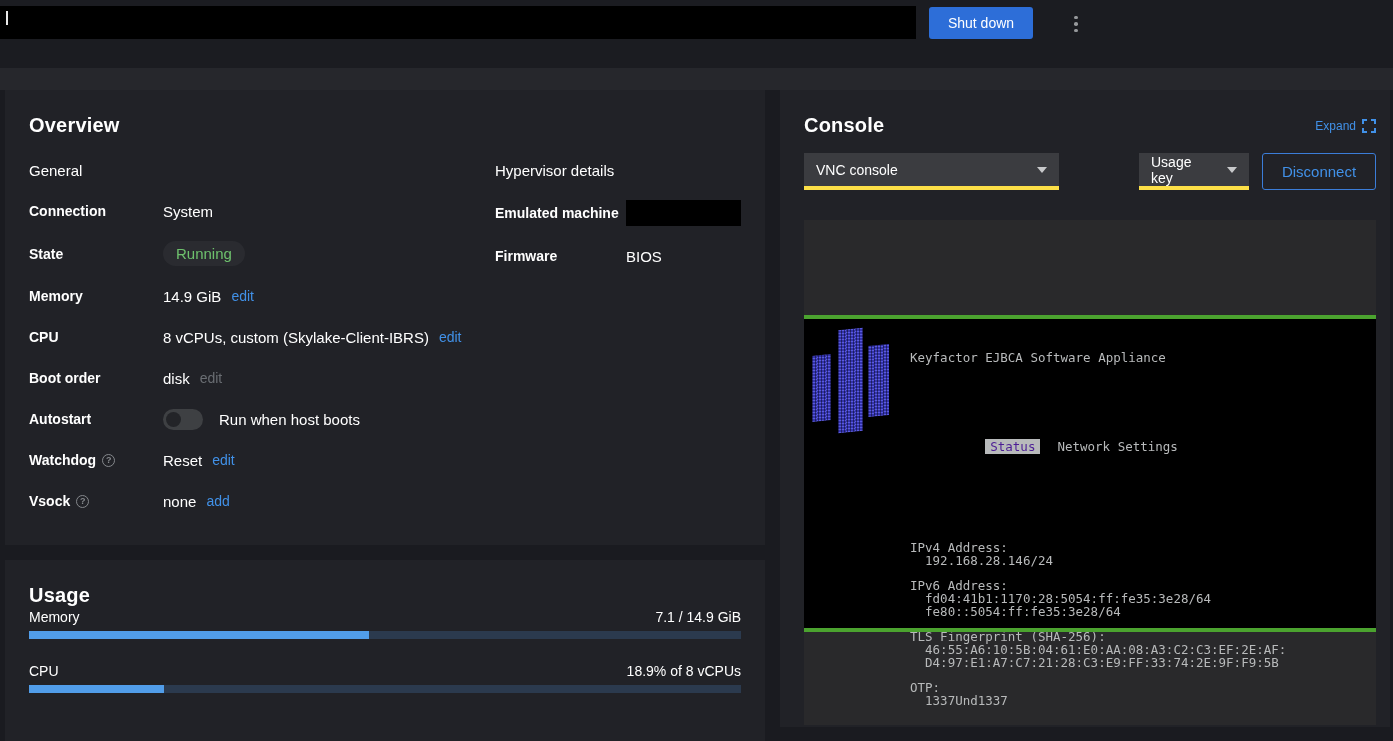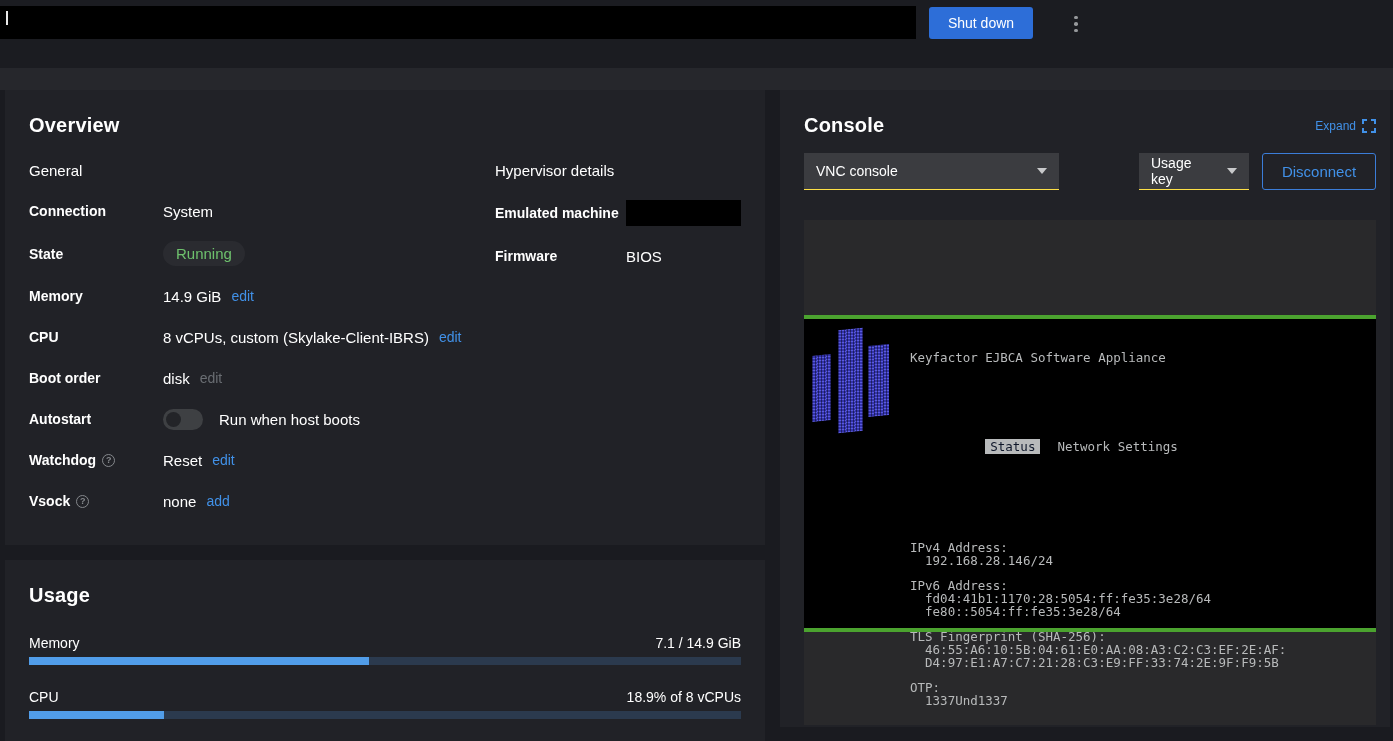--- a/index.html
+++ b/index.html
@@ -50,55 +50,55 @@
     display:inline-flex; width:13px; height:13px; border:1px solid #85888c; border-radius:50%;
     color:#85888c; font-size:9px; align-items:center; justify-content:center; font-weight:700;
   }
   .toggle { width:40px; height:21px; background:#3e4043; border-radius:11px; position:relative; cursor:pointer; flex-shrink:0; }
   .toggle .knob { position:absolute; left:3px; top:3px; width:15px; height:15px; border-radius:50%; background:#232428; }
   .toggle-label { margin-left:16px; font-size:15px; }
   .value-redaction { width:115px; height:26px; background:#000; margin-left:0; }
 
   
   #usage-card { left:5px; top:560px; width:760px; height:181px; padding:22px 24px; }
-  #usage-card .card-title { margin-bottom:26px; }
+  #usage-card .card-title { }
   .usage-row { display:flex; justify-content:space-between; align-items:baseline; margin-bottom:6px; }
   .usage-label { font-size:14px; }
   .usage-value { font-size:14px; }
   .progress { width:100%; height:8px; background:#2b3a4e; margin-bottom:24px; }
   .progress .fill { height:100%; background:#519de9; }
 
   
   #console-card { left:780px; top:90px; width:610px; height:637px; padding:22px 14px 0 24px; }
   .console-head { display:flex; align-items:center; justify-content:space-between; margin-bottom:14px; }
   .expand-link { display:flex; align-items:flex-end; gap:6px; color:#4191e8; font-size:12px; cursor:pointer; text-decoration:none; }
   .console-toolbar { display:flex; align-items:center; margin-bottom:15px; }
   .select {
-    height:37px; background:#3b3c40; border-bottom:1px solid #fde047;
+    height:37px; background:#3b3c40; border-bottom:4px solid #fde047;
     display:flex; align-items:center; padding:0 12px; font-size:14px; color:#fff; cursor:pointer;gap:20px;
   }
   .select .caret { margin-left:auto; width:0; height:0; border-left:5px solid transparent; border-right:5px solid transparent; border-top:6px solid #c8c9cb; }
   #console-type-select { width:255px; }
   #sendkey-select { width:110px; margin-left:auto; }
   #sendkey-select .caret { margin-left:14px; }
   .btn-outline {
     width:114px; height:37px; margin-left:13px; background:transparent;
     border:1px solid #3b7dd8; border-radius:3px; color:#4191e8; font-size:15px; font-family:inherit; cursor:pointer;
   }
   .vnc-viewport { position:absolute; left:24px; top:130px; width:572px; height:505px; background:#29292b; }
   .framebuffer { position:absolute; left:0; top:95px; width:572px; height:317px; background:#000; }
   .fb-bar { position:absolute; left:0; width:572px; height:4px; background:#4ba32f; }
   .fb-bar.top { top:0; } .fb-bar.bottom { bottom:0; }
   .fb-text {
     position:absolute; left:106px; top:12px;
     font-family:"DejaVu Sans Mono", monospace; font-size:12.5px; line-height:12.7px;
     color:#b8babb; white-space:pre;
   }
   .fb-blank { height:12.7px; }
-  .tui-tab-active { background:#b8babb; color:#0f172a; padding:0 5px; }
+  .tui-tab-active { background:#b8babb; color:#4c1d95; padding:0 5px; }
   .tui-tab { margin-left:17px; }
   .fb-body { font:inherit; color:inherit;margin-top:12px; }
   .fb-logo { position:absolute; left:0; top:0; width:100px; height:130px; }
   .fb-logo .bar {
     position:absolute;
     background:
       repeating-linear-gradient(90deg, rgba(0,0,0,.45) 0 1px, transparent 1px 3px),
       repeating-linear-gradient(0deg, #5a5ae0 0 1px, #3434ac 1px 3px);
     transform:skewY(-6deg);
   }

